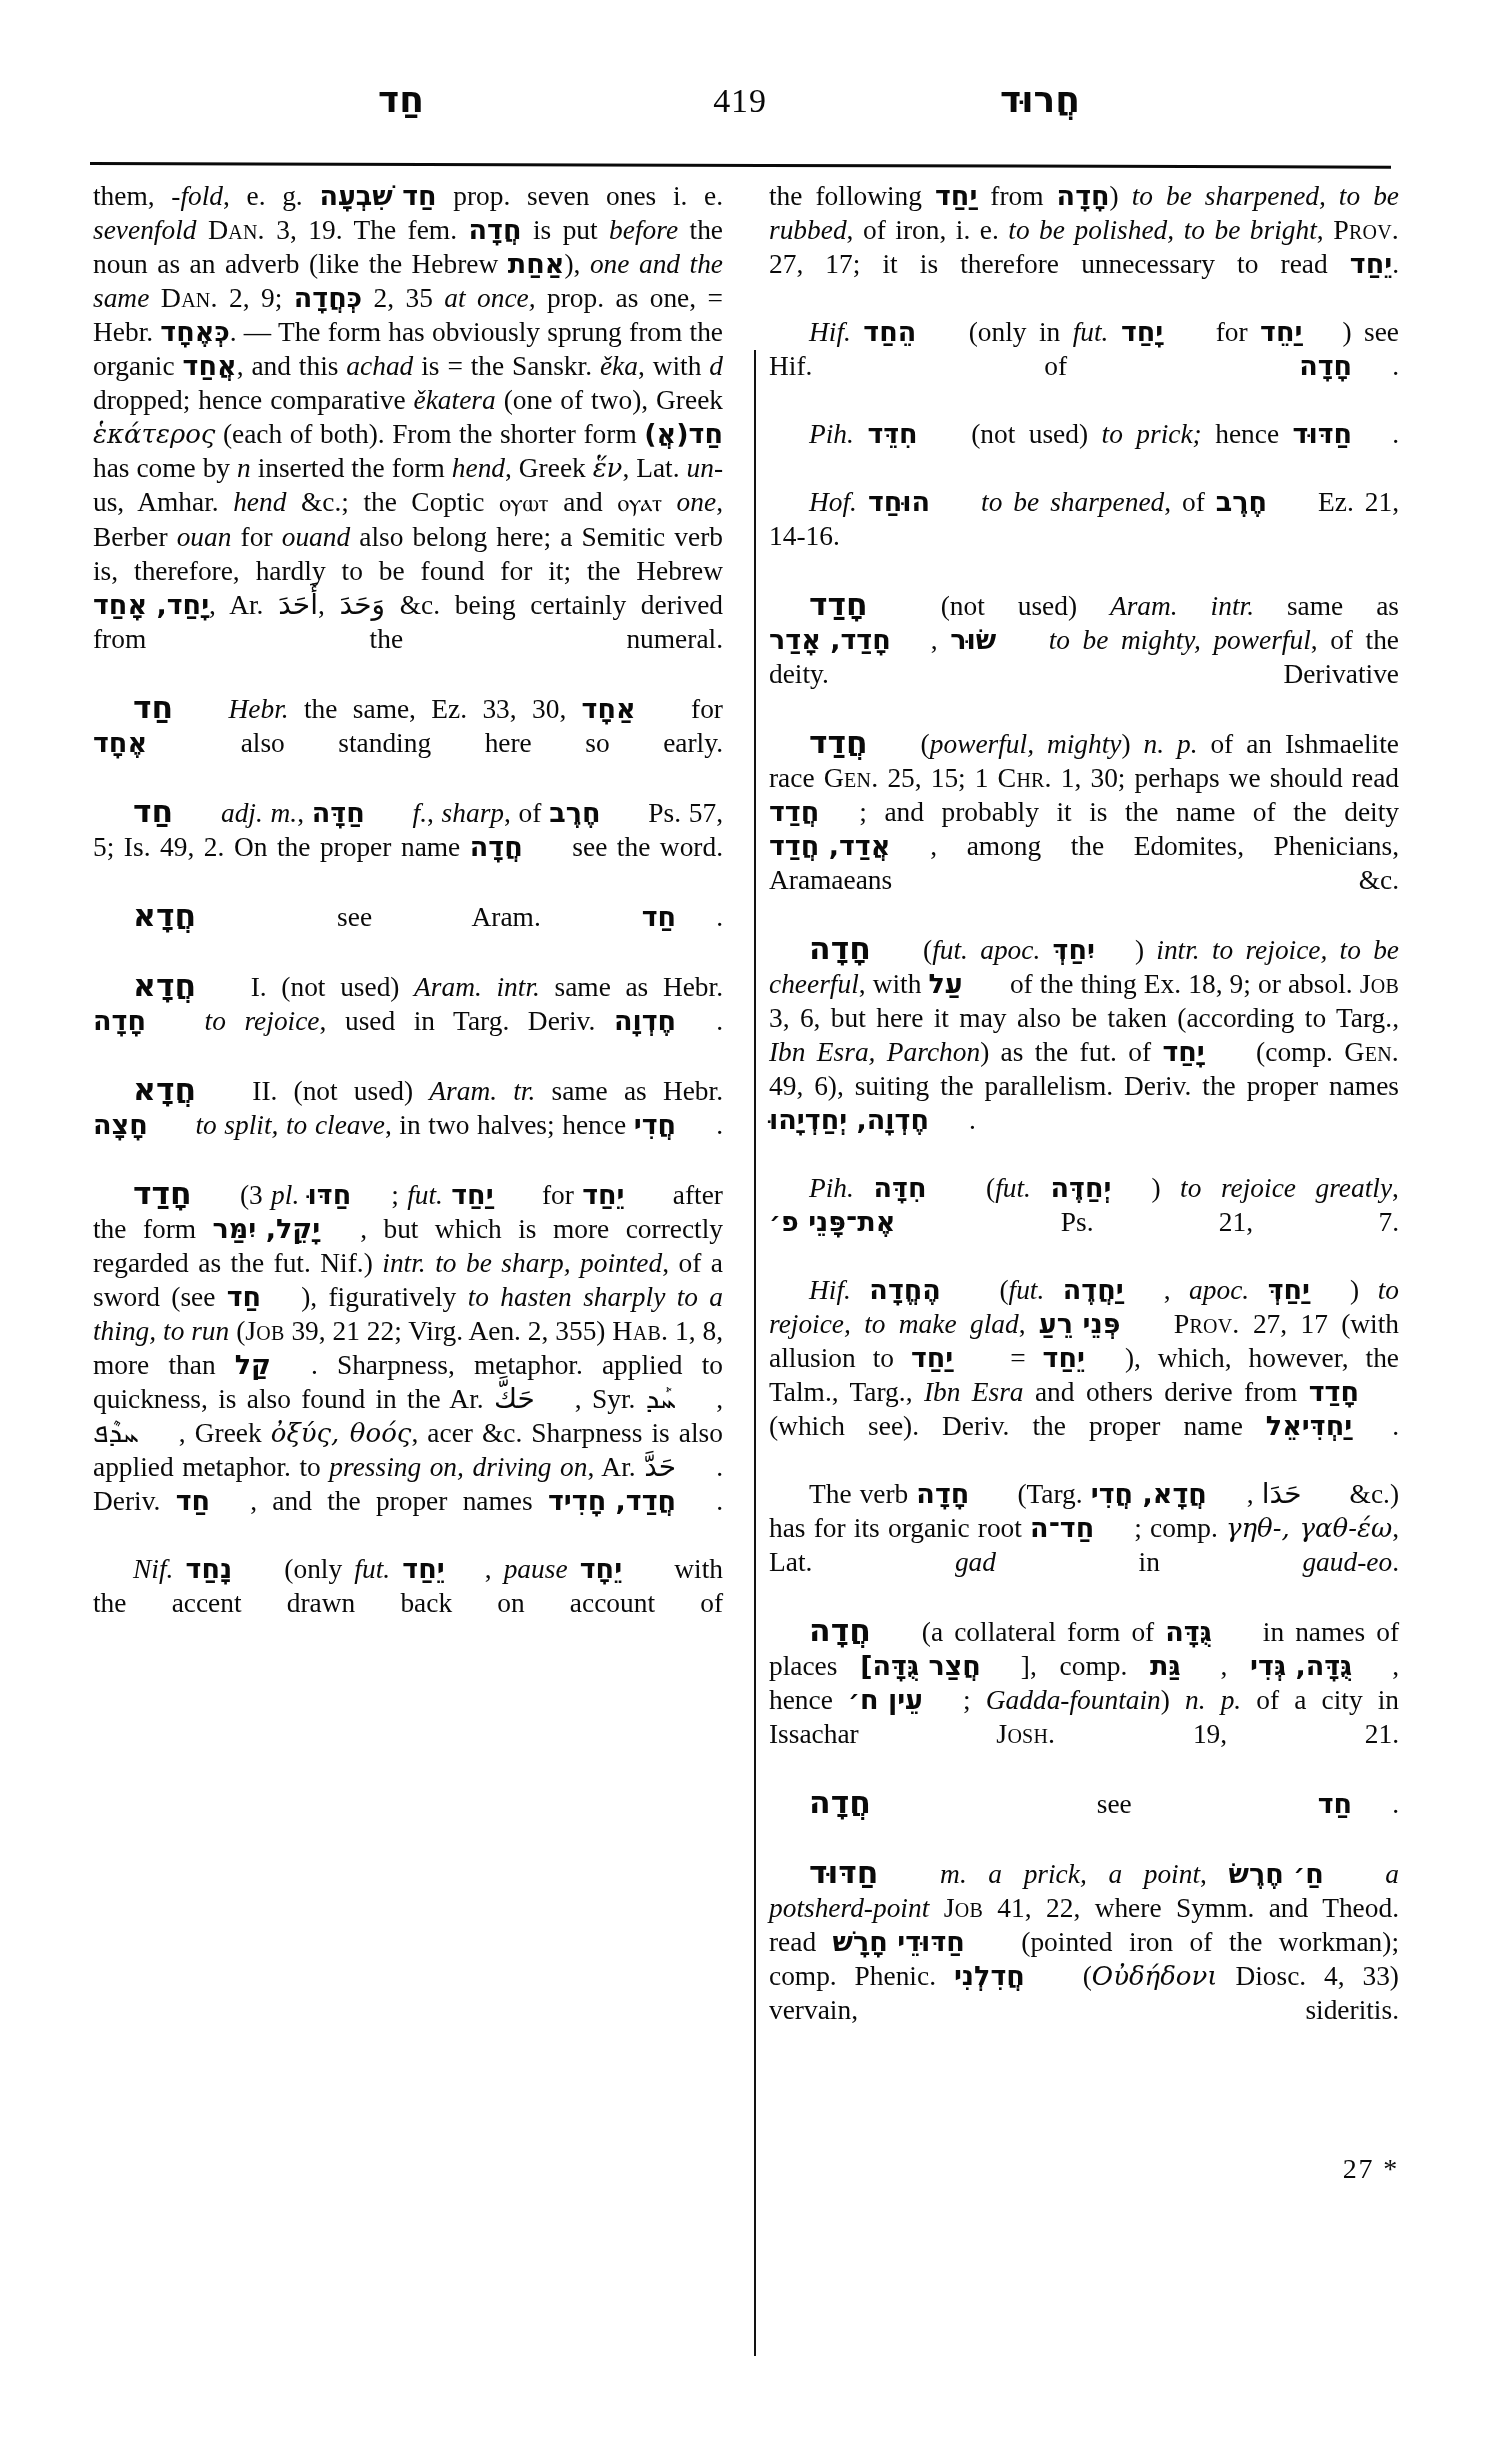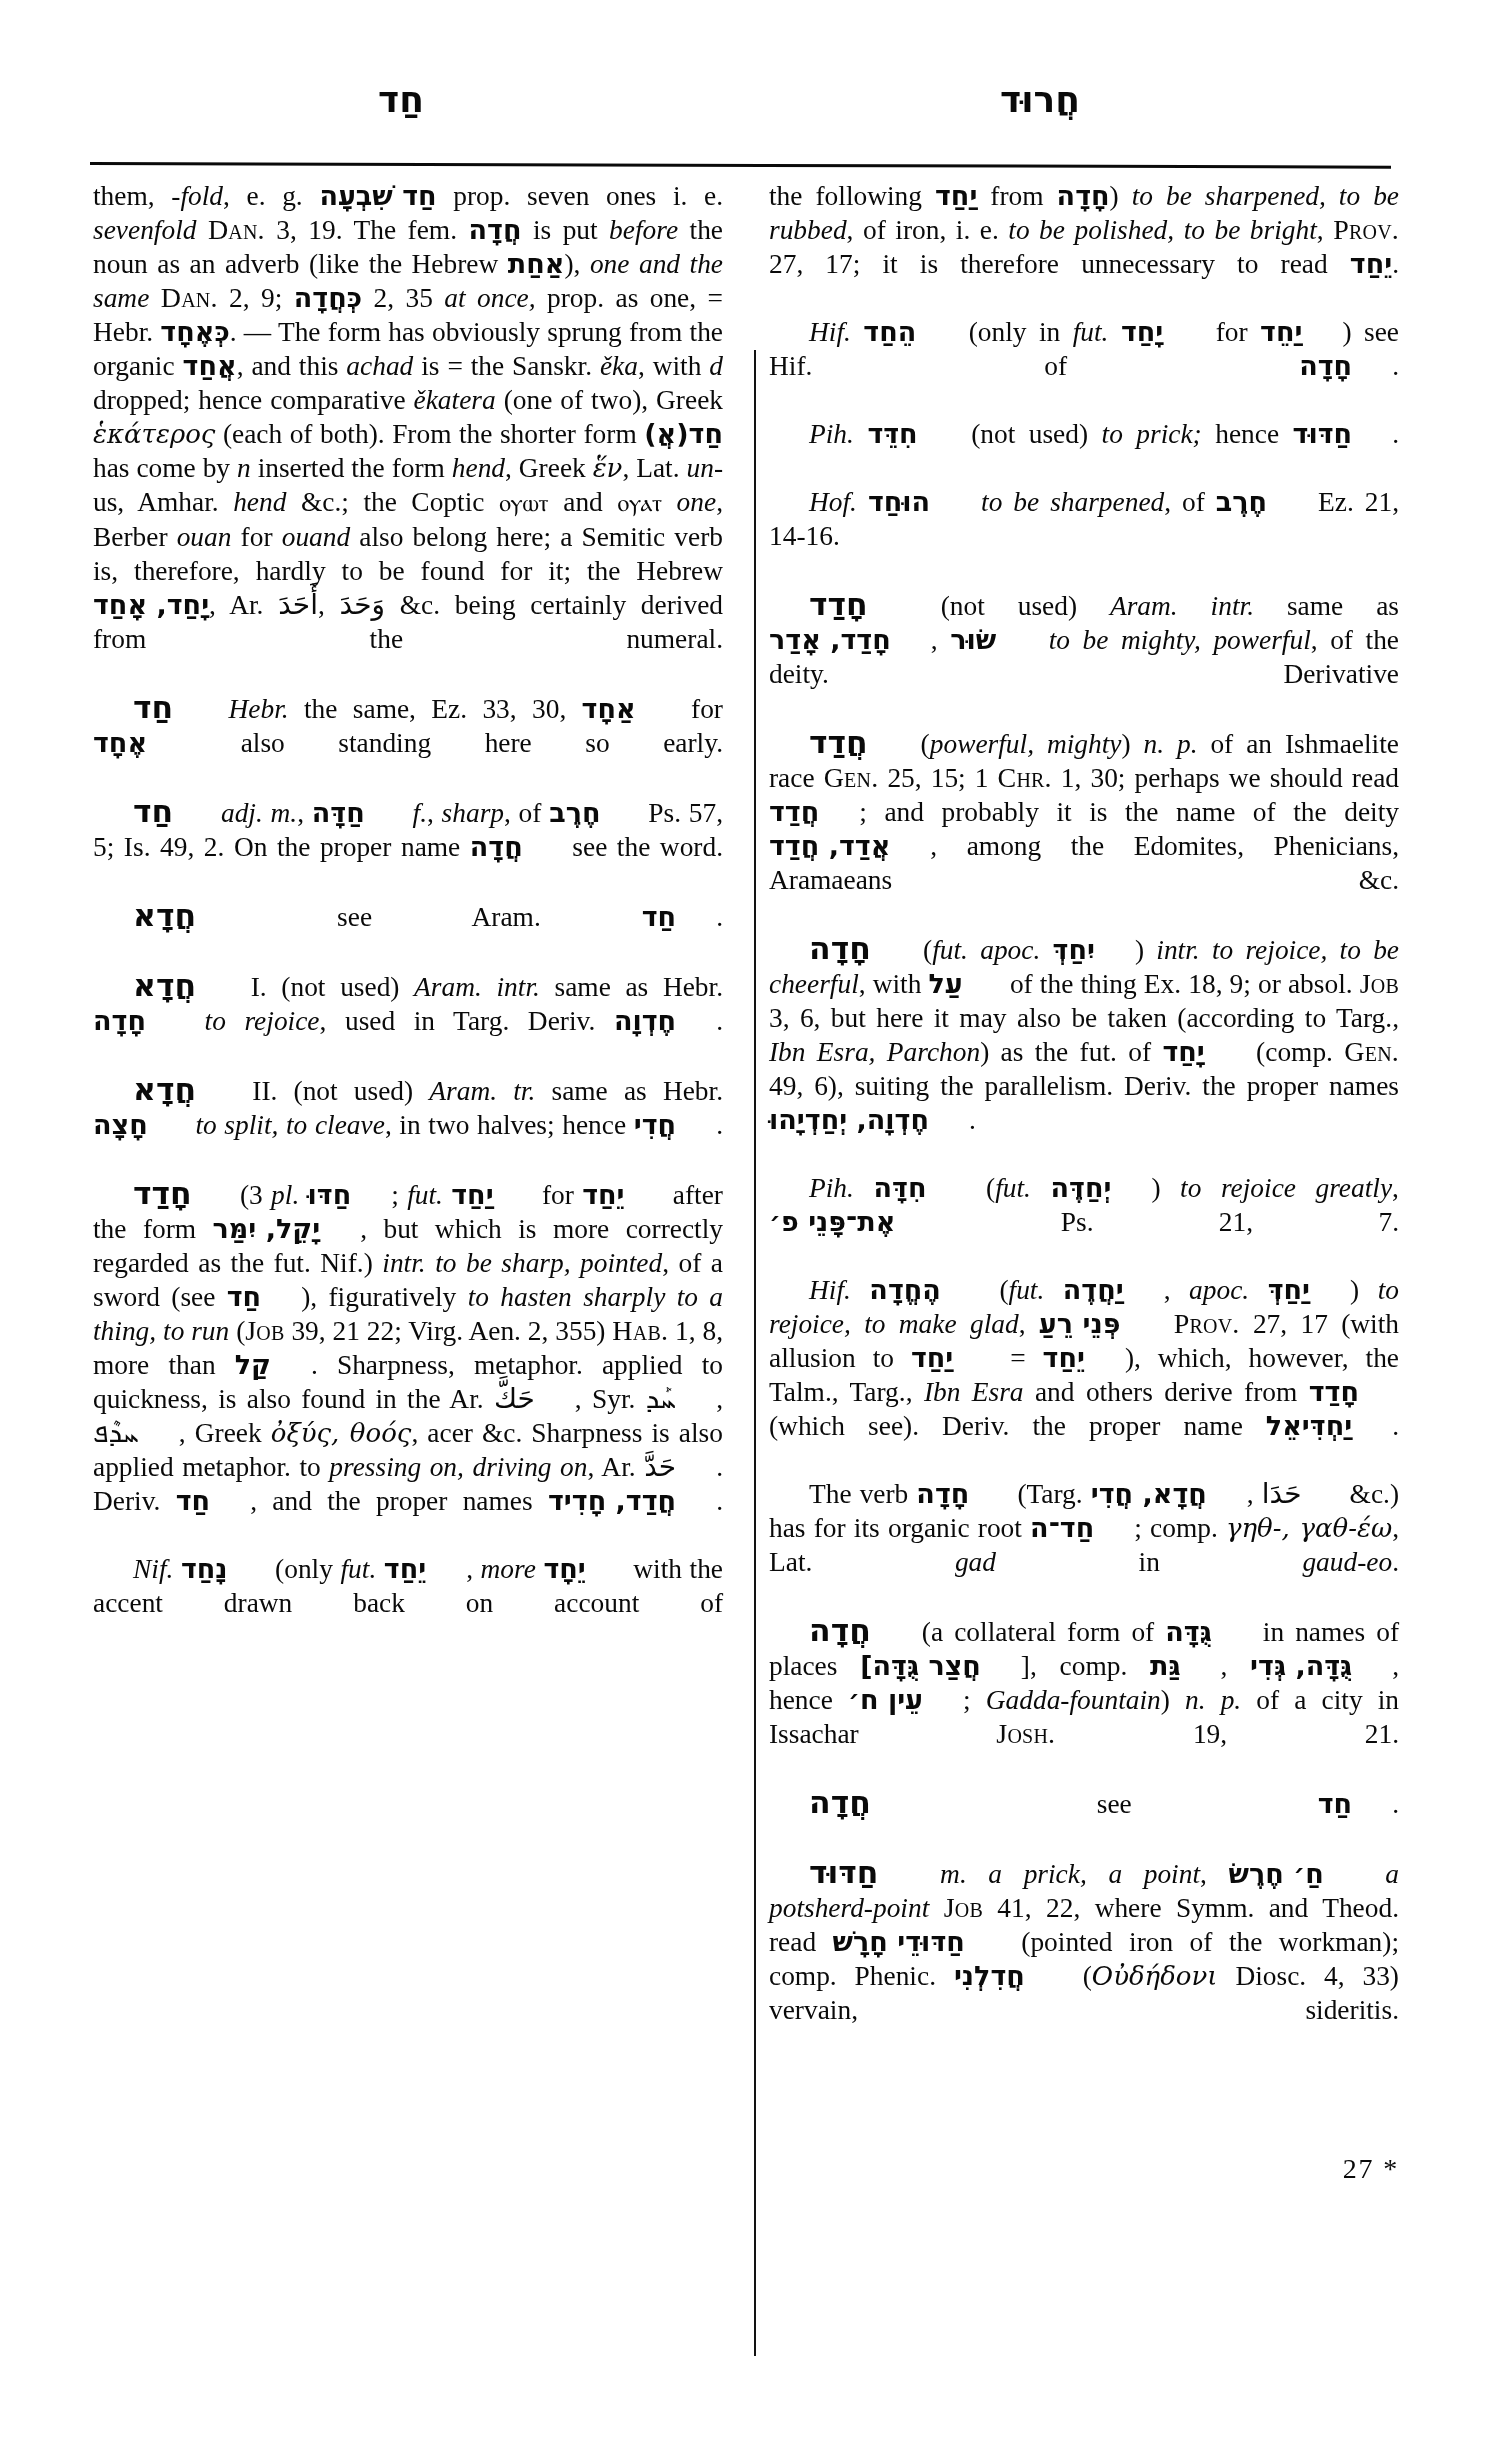--- a/index.html
+++ b/index.html
@@ -173,36 +173,37 @@
     letter-spacing: 1.8px;
   }
 </style>
 </head>
 <body>
 
 <div class="page">
 
   <div class="runhead">
     <span class="rh-left heb">חַד</span>
+    <span class="rh-page">419</span>
     <span class="rh-right heb">חֲרוּד</span>
   </div>
 
   <div class="rule"></div>
 
   <div class="cols">
     <div class="divider"></div>
     <div class="col col-left" id="col-left">
         <p><span>them, </span><i>-fold</i><span>, e. g. </span><span class="heb">חַד שִׁבְעָה</span><span> prop. seven ones i. e. </span><i>sevenfold</i><span> </span><span class="sc">Dan.</span><span> 3, 19.  The fem. </span><span class="heb">חֲדָה</span><span> is put </span><i>before</i><span> the noun as an adverb (like the Hebrew </span><span class="heb">אַחַת</span><span>), </span><i>one and the same</i><span> </span><span class="sc">Dan.</span><span> 2, 9; </span><span class="heb">כְּחֲדָה</span><span> 2, 35 </span><i>at once,</i><span> prop. as one, = Hebr. </span><span class="heb">כְּאֶחָד</span><span>. — The form has obviously sprung from the organic </span><span class="heb">אֲחַד</span><span>, and this </span><i>achad</i><span> is = the Sanskr. </span><i>ěka</i><span>, with </span><i>d</i><span> dropped; hence comparative </span><i>ěkatera</i><span> (one of two), Greek </span><span class="grk">ἑκάτερος</span><span> (each of both).  From the shorter form </span><span class="heb">חַד(אֲ)</span><span> has come by </span><i>n</i><span> inserted the form </span><i>hend</i><span>, Greek </span><span class="grk">ἕν</span><span>, Lat. </span><i>un-</i><span>us, Amhar. </span><i>hend</i><span> &amp;c.; the Coptic </span><span class="copt">ⲟⲩⲱⲧ</span><span> and </span><span class="copt">ⲟⲩⲁⲧ</span><span> </span><i>one</i><span>, Berber </span><i>ouan</i><span> for </span><i>ouand</i><span> also belong here; a Semitic verb is, therefore, hardly to be found for it; the Hebrew </span><span class="heb">יָחַד, אָחַד</span><span>, Ar. </span><span class="arab">أَحَدَ</span><span>, </span><span class="arab">وَحَدَ</span><span> &amp;c. being certainly derived from the numeral.</span></p>
         <p class="ind"><span class="heb-lemma">חַד</span><span> </span><i>Hebr.</i><span> the same, Ez. 33, 30, </span><span class="heb">אַחָד</span><span> for </span><span class="heb">אֶחָד</span><span> also standing here so early.</span></p>
         <p class="ind"><span class="heb-lemma">חַד</span><span> </span><i>adj. m.</i><span>, </span><span class="heb">חַדָּה</span><span> </span><i>f.</i><span>, </span><i>sharp</i><span>, of </span><span class="heb">חֶרֶב</span><span> Ps. 57, 5; Is. 49, 2.  On the proper name </span><span class="heb">חֲדָה</span><span> see the word.</span></p>
         <p class="ind"><span class="heb-lemma">חֲדָא</span><span> see Aram. </span><span class="heb">חַד</span><span>.</span></p>
         <p class="ind"><span class="heb-lemma">חֲדָא</span><span> I. (not used) </span><i>Aram. intr.</i><span> same as Hebr. </span><span class="heb">חָדָה</span><span> </span><i>to rejoice</i><span>, used in Targ.  Deriv. </span><span class="heb">חֶדְוָה</span><span>.</span></p>
         <p class="ind"><span class="heb-lemma">חֲדָא</span><span> II. (not used) </span><i>Aram. tr.</i><span> same as Hebr. </span><span class="heb">חָצָה</span><span> </span><i>to split, to cleave</i><span>, in two halves; hence </span><span class="heb">חֲדִי</span><span>.</span></p>
         <p class="ind"><span class="heb-lemma">חָדַד</span><span> (3 </span><i>pl.</i><span> </span><span class="heb">חַדּוּ</span><span>; </span><i>fut.</i><span> </span><span class="heb">יַחַד</span><span> for </span><span class="heb">יֵחַד</span><span> after the form </span><span class="heb">יָקֵל, יִמַּר</span><span>, but which is more correctly regarded as the fut. Nif.) </span><i>intr. to be sharp, pointed</i><span>, of a sword (see </span><span class="heb">חַד</span><span>), figuratively </span><i>to hasten sharply to a thing, to run</i><span> (</span><span class="sc">Job</span><span> 39, 21 22; Virg. Aen. 2, 355) </span><span class="sc">Hab.</span><span> 1, 8, more than </span><span class="heb">קַל</span><span>.  Sharpness, metaphor. applied to quickness, is also found in the Ar. </span><span class="arab">حَكَّ</span><span>, Syr. </span><span class="arab">ܚܰܕ</span><span>, </span><span class="arab">ܚܕܶܦ</span><span>, Greek </span><span class="grk">ὀξύς, θοός</span><span>, acer &amp;c.  Sharpness is also applied metaphor. to </span><i>pressing on, driving on</i><span>, Ar. </span><span class="arab">حَدَّ</span><span>.  Deriv. </span><span class="heb">חַד</span><span>, and the proper names </span><span class="heb">חֲדַד, חָדִיד</span><span>.</span></p>
-        <p class="ind"><i>Nif.</i><span> </span><span class="heb">נָחַד</span><span> (only </span><i>fut.</i><span> </span><span class="heb">יֵחַד</span><span>, </span><i>more</i><span> </span><span class="heb">יֵחָד</span><span> with the accent drawn back on account of</span></p>
+        <p class="ind"><i>Nif.</i><span> </span><span class="heb">נָחַד</span><span> (only </span><i>fut.</i><span> </span><span class="heb">יֵחַד</span><span>, </span><i>pause</i><span> </span><span class="heb">יֵחָד</span><span> with the accent drawn back on account of</span></p>
       </div>
     <div class="col col-right" id="col-right">
         <p><span>the following </span><span class="heb">יַחַד</span><span> from </span><span class="heb">חָדָה</span><span>) </span><i>to be sharpened, to be rubbed</i><span>, of iron, i. e. </span><i>to be polished, to be bright</i><span>, </span><span class="sc">Prov.</span><span> 27, 17; it is therefore unnecessary to read </span><span class="heb">יֵחַד</span><span>.</span></p>
         <p class="ind"><i>Hif.</i><span> </span><span class="heb">הֵחַד</span><span> (only in </span><i>fut.</i><span> </span><span class="heb">יָחַד</span><span> for </span><span class="heb">יַחֵד</span><span>) see Hif. of </span><span class="heb">חָדָה</span><span>.</span></p>
         <p class="ind"><i>Pih.</i><span> </span><span class="heb">חִדֵּד</span><span> (not used) </span><i>to prick;</i><span> hence </span><span class="heb">חַדּוּד</span><span>.</span></p>
         <p class="ind"><i>Hof.</i><span> </span><span class="heb">הוּחַד</span><span> </span><i>to be sharpened</i><span>, of </span><span class="heb">חֶרֶב</span><span> Ez. 21, 14-16.</span></p>
         <p class="ind"><span class="heb-lemma">חָדַד</span><span> (not used) </span><i>Aram. intr.</i><span> same as </span><span class="heb">חָדַד, אָדַר</span><span>, </span><span class="heb">שׂוּר</span><span> </span><i>to be mighty, powerful</i><span>, of the deity.  Derivative</span></p>
         <p class="ind"><span class="heb-lemma">חֲדַד</span><span> (</span><i>powerful, mighty</i><span>) </span><i>n. p.</i><span> of an Ishmaelite race </span><span class="sc">Gen.</span><span> 25, 15; 1 </span><span class="sc">Chr.</span><span> 1, 30; perhaps we should read </span><span class="heb">חֲדַד</span><span>; and probably it is the name of the deity </span><span class="heb">אֲדַד, חֲדַד</span><span>, among the Edomites, Phenicians, Aramaeans &amp;c.</span></p>
         <p class="ind"><span class="heb-lemma">חָדָה</span><span> (</span><i>fut. apoc.</i><span> </span><span class="heb">יִחַדְּ</span><span>) </span><i>intr. to rejoice, to be cheerful</i><span>, with </span><span class="heb">עַל</span><span> of the thing Ex. 18, 9; or absol. </span><span class="sc">Job</span><span> 3, 6, but here it may also be taken (according to Targ., </span><i>Ibn Esra, Parchon</i><span>) as the fut. of </span><span class="heb">יָחַד</span><span> (comp. </span><span class="sc">Gen.</span><span> 49, 6), suiting the parallelism.  Deriv. the proper names </span><span class="heb">חֶדְוָה, יְחַדְיָהוּ</span><span>.</span></p>
         <p class="ind"><i>Pih.</i><span> </span><span class="heb">חִדָּה</span><span> (</span><i>fut.</i><span> </span><span class="heb">יְחַדֶּה</span><span>) </span><i>to rejoice greatly</i><span>, </span><span class="heb">אֶת־פָּנֵי פ׳</span><span> Ps. 21, 7.</span></p>

